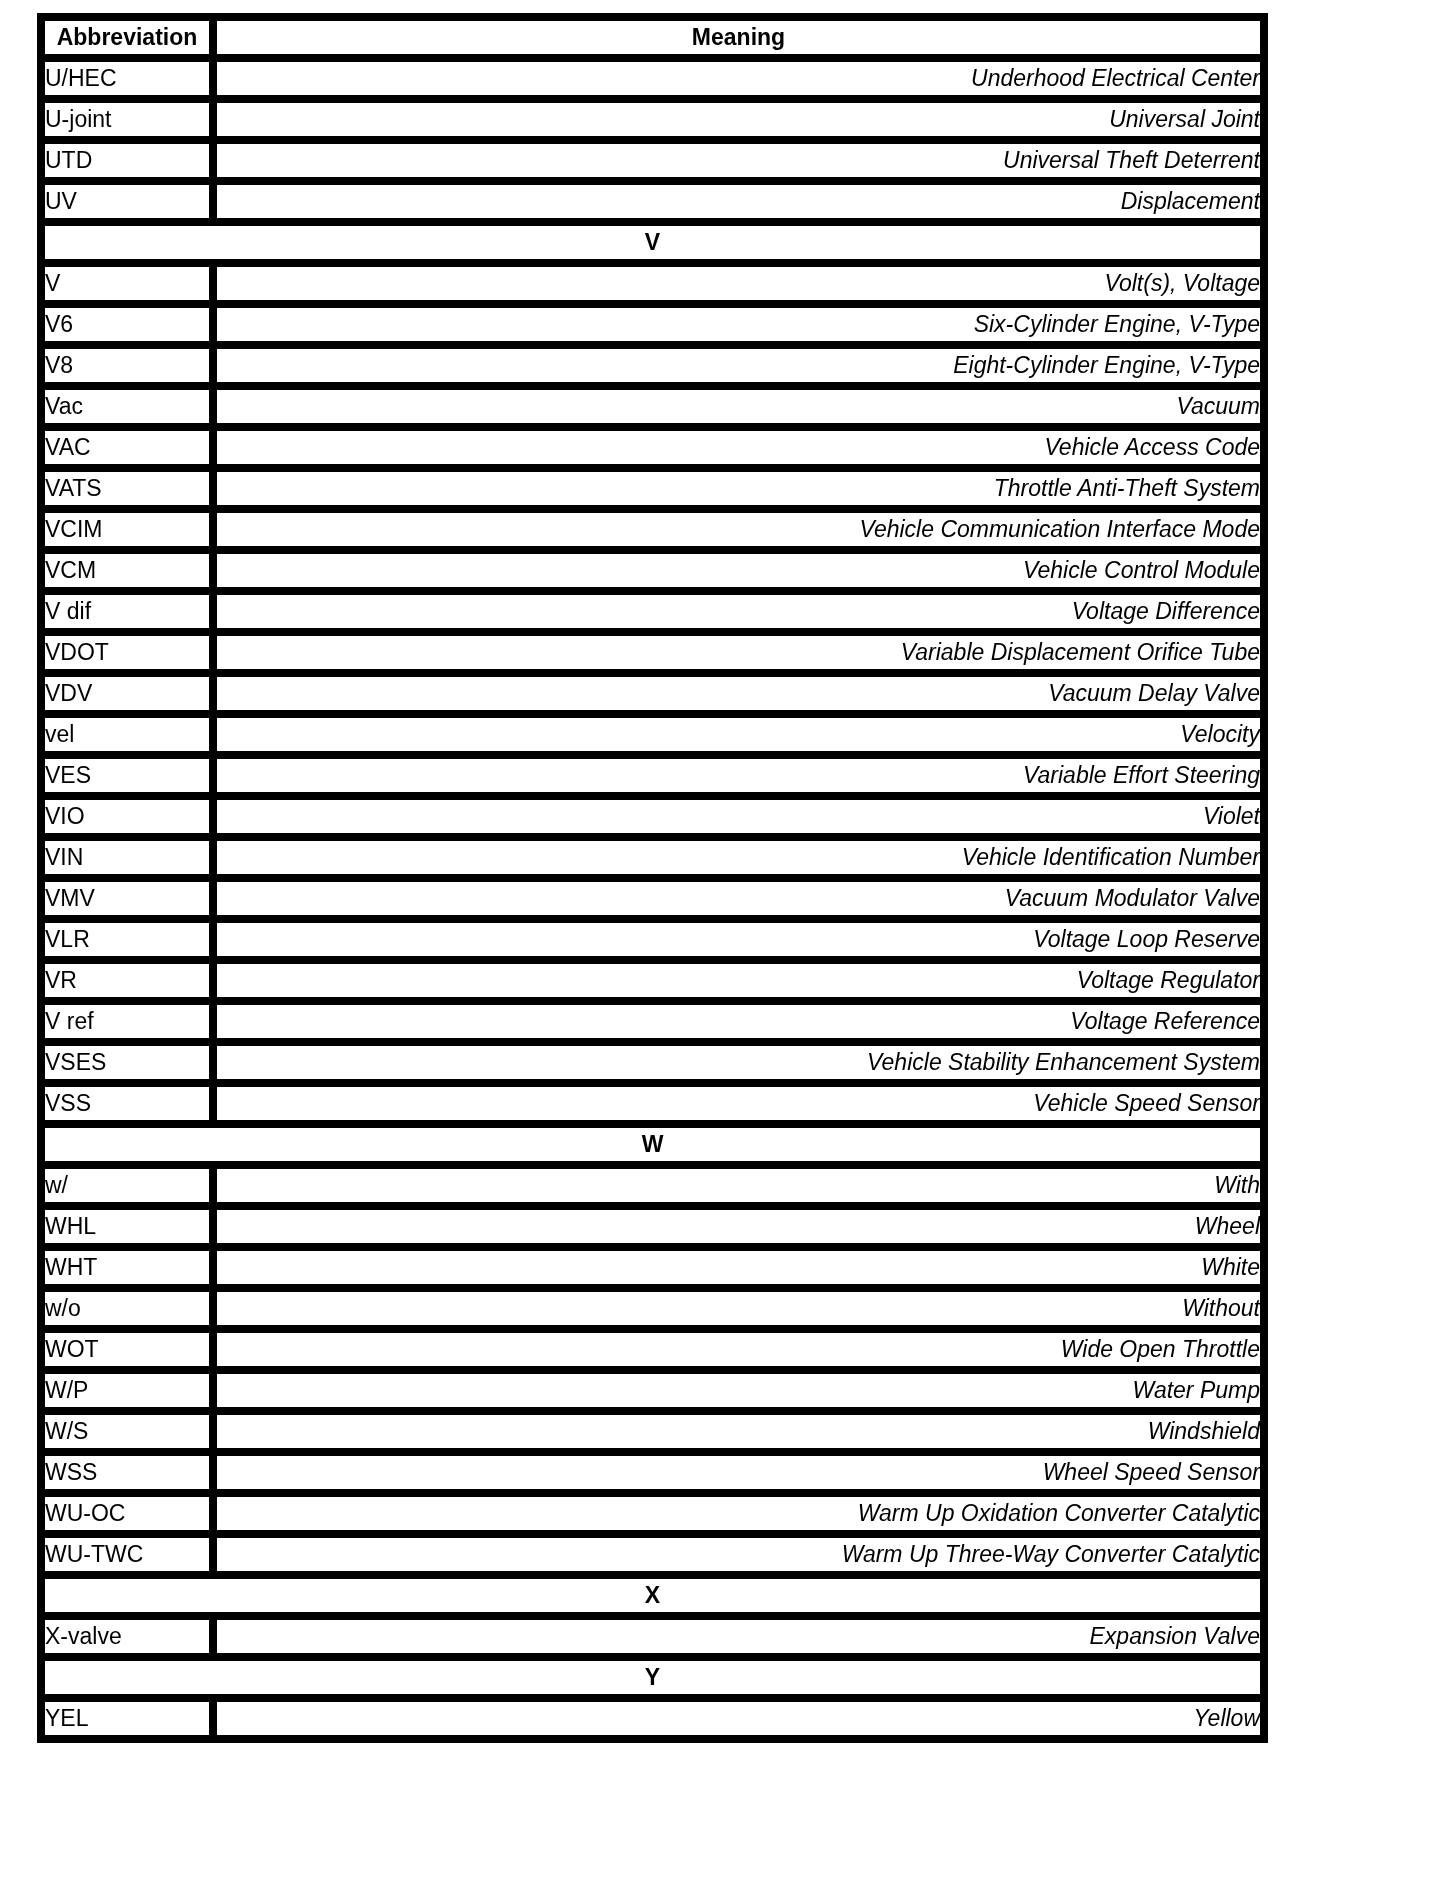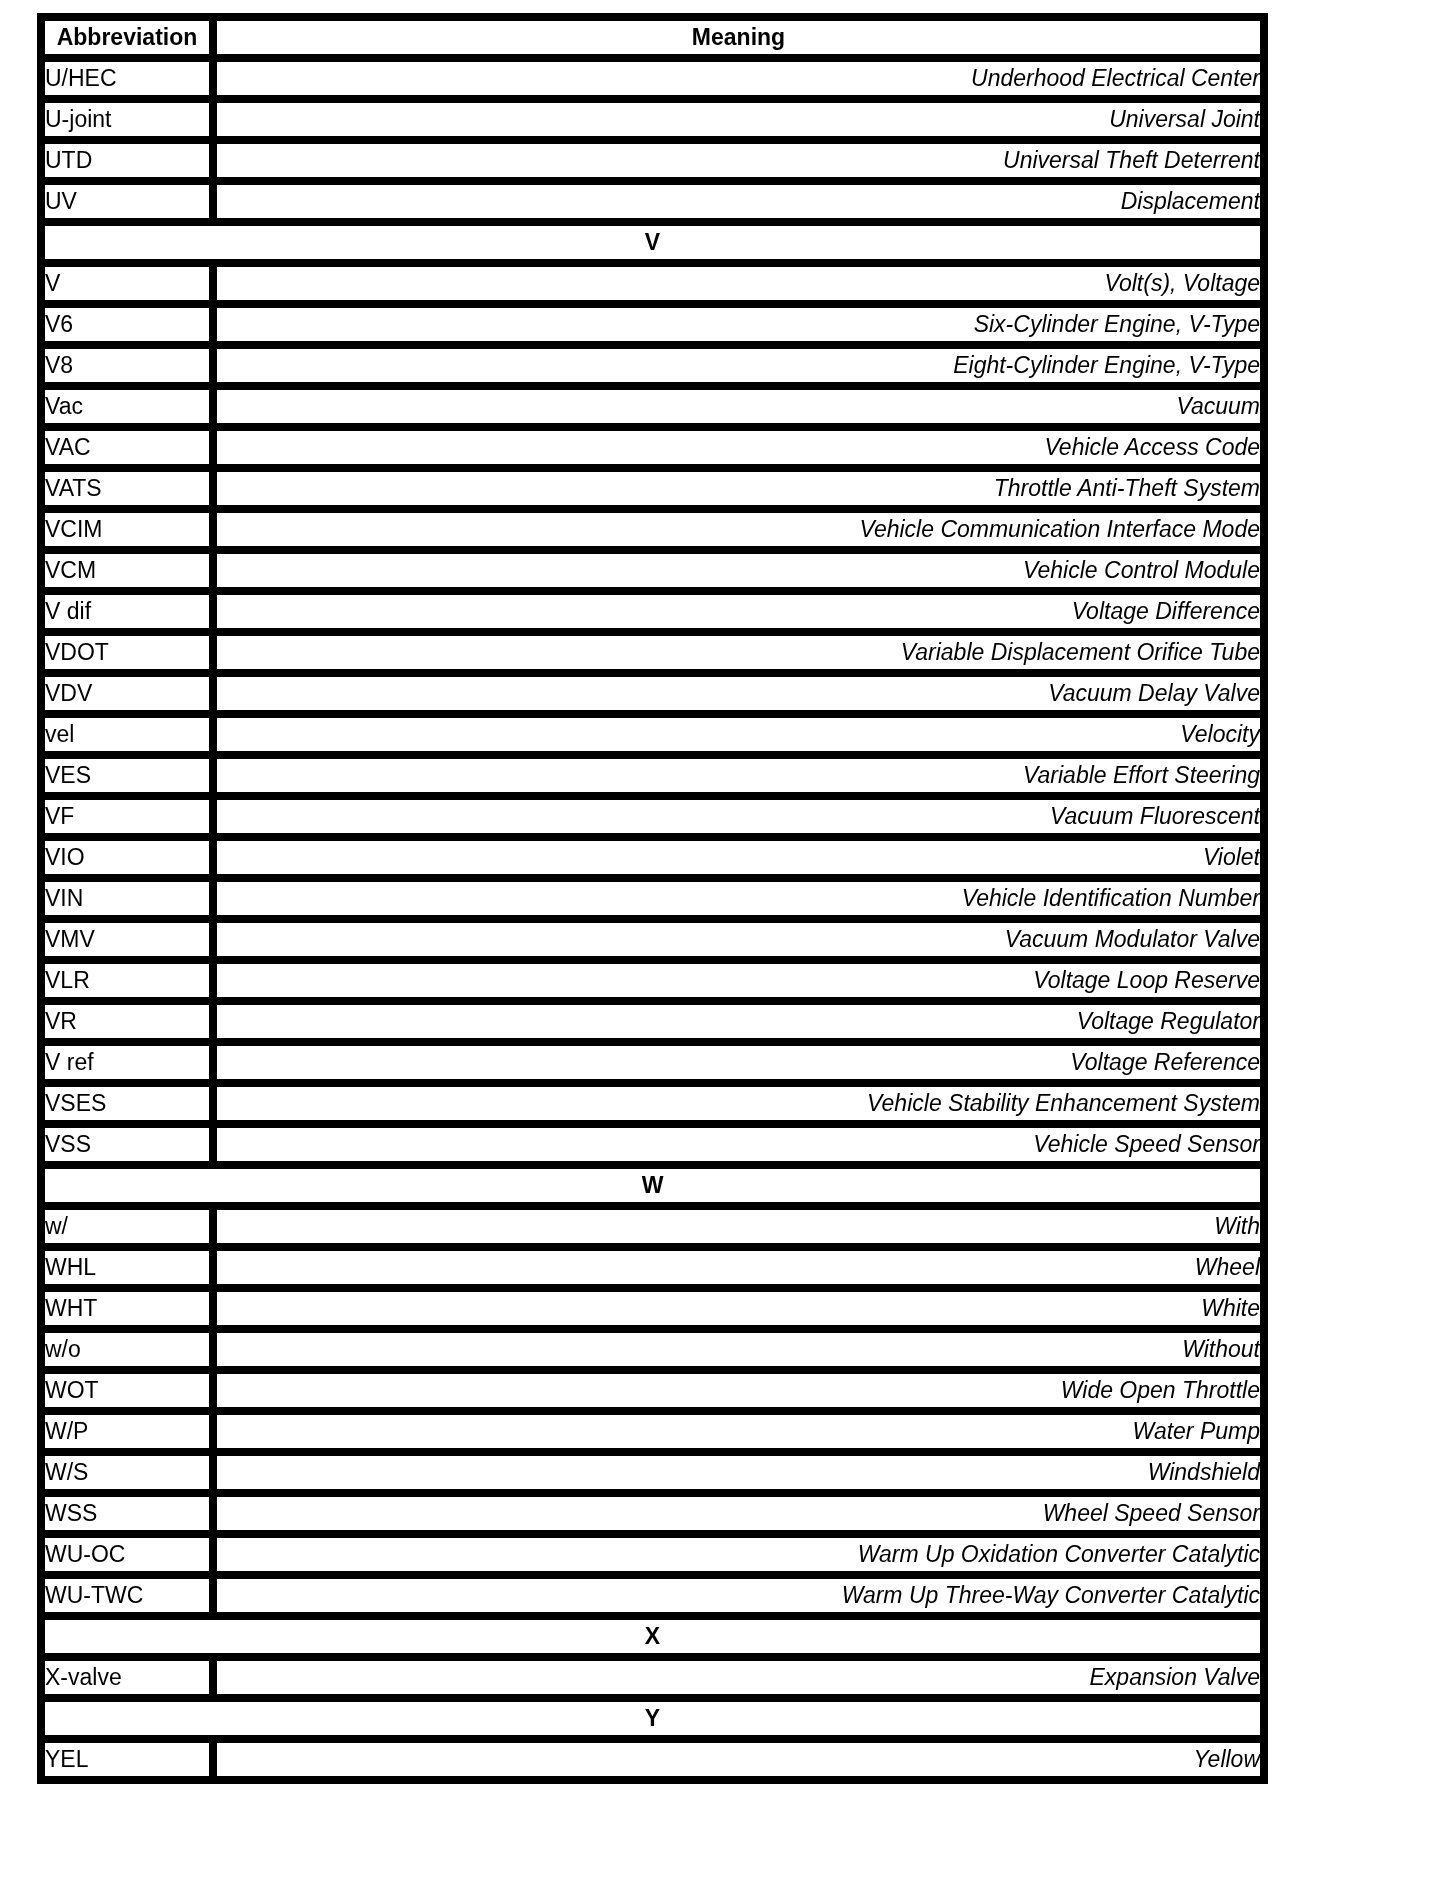--- a/index.html
+++ b/index.html
@@ -135,24 +135,20 @@
       </tr>
       <tr>
         <td class="abbr-cell">vel</td>
         <td class="meaning-cell">Velocity</td>
       </tr>
       <tr>
         <td class="abbr-cell">VES</td>
         <td class="meaning-cell">Variable Effort Steering</td>
       </tr>
       <tr>
-        <td class="abbr-cell">VF</td>
-        <td class="meaning-cell">Vacuum Fluorescent</td>
-      </tr>
-      <tr>
         <td class="abbr-cell">VIO</td>
         <td class="meaning-cell">Violet</td>
       </tr>
       <tr>
         <td class="abbr-cell">VIN</td>
         <td class="meaning-cell">Vehicle Identification Number</td>
       </tr>
       <tr>
         <td class="abbr-cell">VMV</td>
         <td class="meaning-cell">Vacuum Modulator Valve</td>

